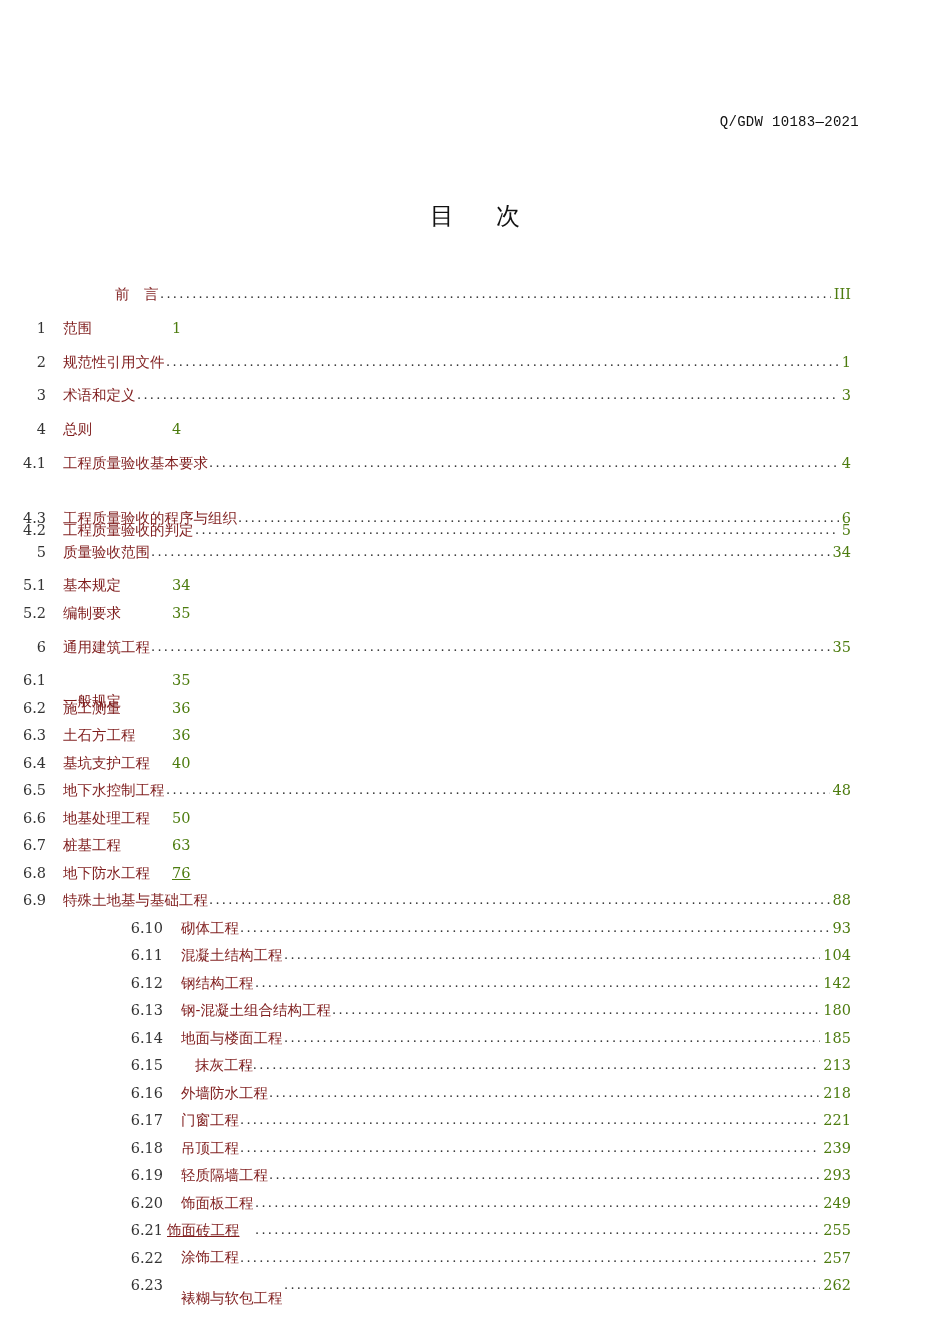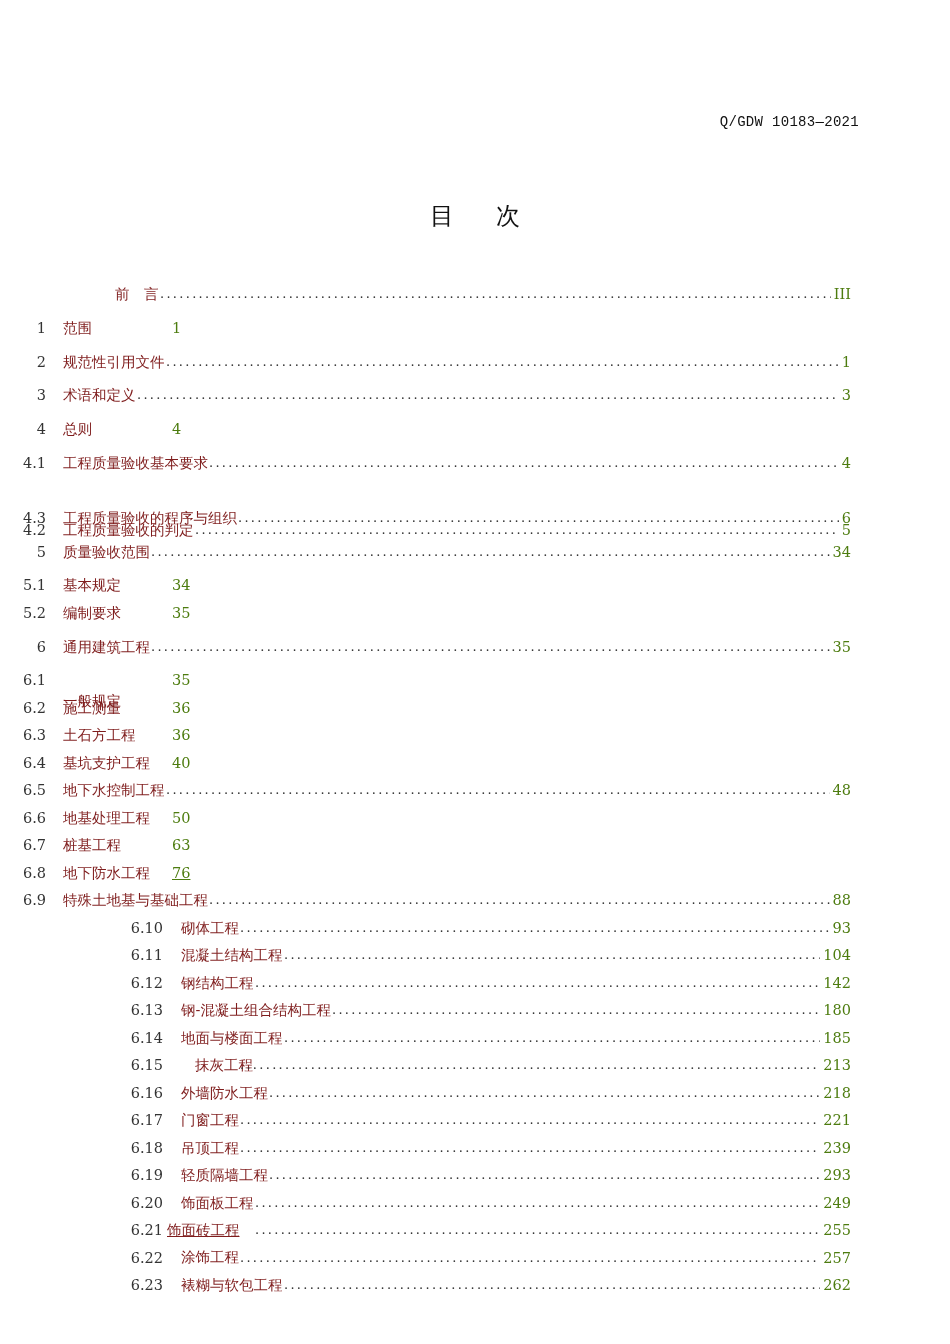--- a/index.html
+++ b/index.html
@@ -231,17 +231,17 @@
       <span class="toc-page right">255</span>
     </div>
     <div class="toc-row" style="top: 1247px;">
       <span class="toc-num" style="right: 787px;">6.22</span>
       <span class="toc-label" style="left: 181px; font-family: Liberation Mono, monospace;">涂饰工程</span>
       <span class="toc-leader" style="left: 240px; width: 580px;">........................................................................................................................................................................................................</span>
       <span class="toc-page right">257</span>
     </div>
     <div class="toc-row" style="top: 1274px;">
       <span class="toc-num" style="right: 787px;">6.23</span>
-      <span class="toc-label" style="left: 181px;">裱糊与软包工程</span>
+      <span class="toc-label" style="left: 181px; margin-top: 13px;">裱糊与软包工程</span>
       <span class="toc-leader" style="left: 284px; width: 536px;">........................................................................................................................................................................................................</span>
       <span class="toc-page right">262</span>
     </div>
   </div>
 
 </body></html>

